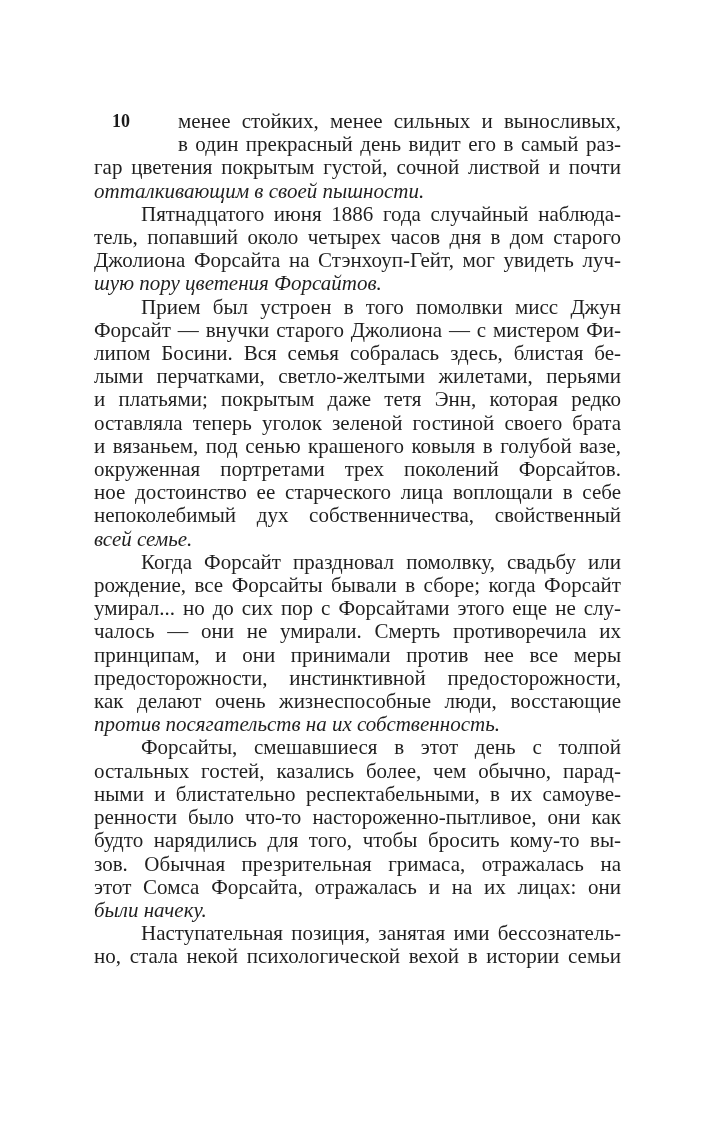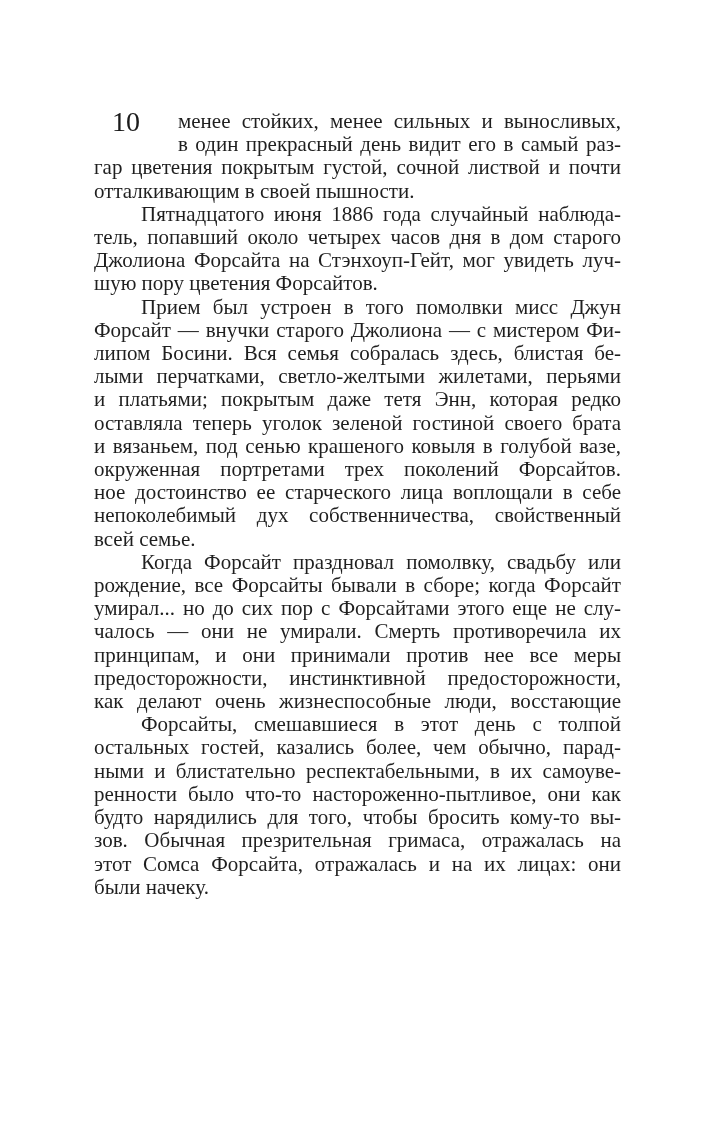--- a/index.html
+++ b/index.html
@@ -27,31 +27,32 @@
   .par {
     margin: 0;
     padding: 0;
   }
   .numfloat {
     float: left;
     width: 84px;
     height: 46px;
     box-sizing: border-box;
     padding-left: 18px;
-    font-weight: normal;
-    font-size: 28px;
+    font-weight: bold;
+    font-size: 18px;
     line-height: 23.2px;
     color: #1a1a1a;
   }
   .line {
     text-align: justify;
     text-align-last: justify;
   }
   .line.end {
     text-align-last: left;
+    font-style: italic;
   }
   .line.first {
     text-indent: 47px;
   }
 </style>
 </head>
 <body>
 
 <div class="page">
   <div class="text-block" id="text-block">
@@ -82,25 +83,30 @@
         <div class="line end">всей семье.</div>
       </div>
       <div class="par">
         <div class="line first">Когда Форсайт праздновал помолвку, свадьбу или</div>
         <div class="line">рождение, все Форсайты бывали в сборе; когда Форсайт</div>
         <div class="line">умирал... но до сих пор с Форсайтами этого еще не слу-</div>
         <div class="line">чалось — они не умирали. Смерть противоречила их</div>
         <div class="line">принципам, и они принимали против нее все меры</div>
         <div class="line">предосторожности, инстинктивной предосторожности,</div>
         <div class="line">как делают очень жизнеспособные люди, восстающие</div>
+        <div class="line end">против посягательств на их собственность.</div>
       </div>
       <div class="par">
         <div class="line first">Форсайты, смешавшиеся в этот день с толпой</div>
         <div class="line">остальных гостей, казались более, чем обычно, парад-</div>
         <div class="line">ными и блистательно респектабельными, в их самоуве-</div>
         <div class="line">ренности было что-то настороженно-пытливое, они как</div>
         <div class="line">будто нарядились для того, чтобы бросить кому-то вы-</div>
         <div class="line">зов. Обычная презрительная гримаса, отражалась на</div>
         <div class="line">этот Сомса Форсайта, отражалась и на их лицах: они</div>
         <div class="line end">были начеку.</div>
       </div>
+      <div class="par">
+        <div class="line first">Наступательная позиция, занятая ими бессознатель-</div>
+        <div class="line">но, стала некой психологической вехой в истории семьи</div>
+      </div>
     </div>
 </div>
 
 </body></html>

